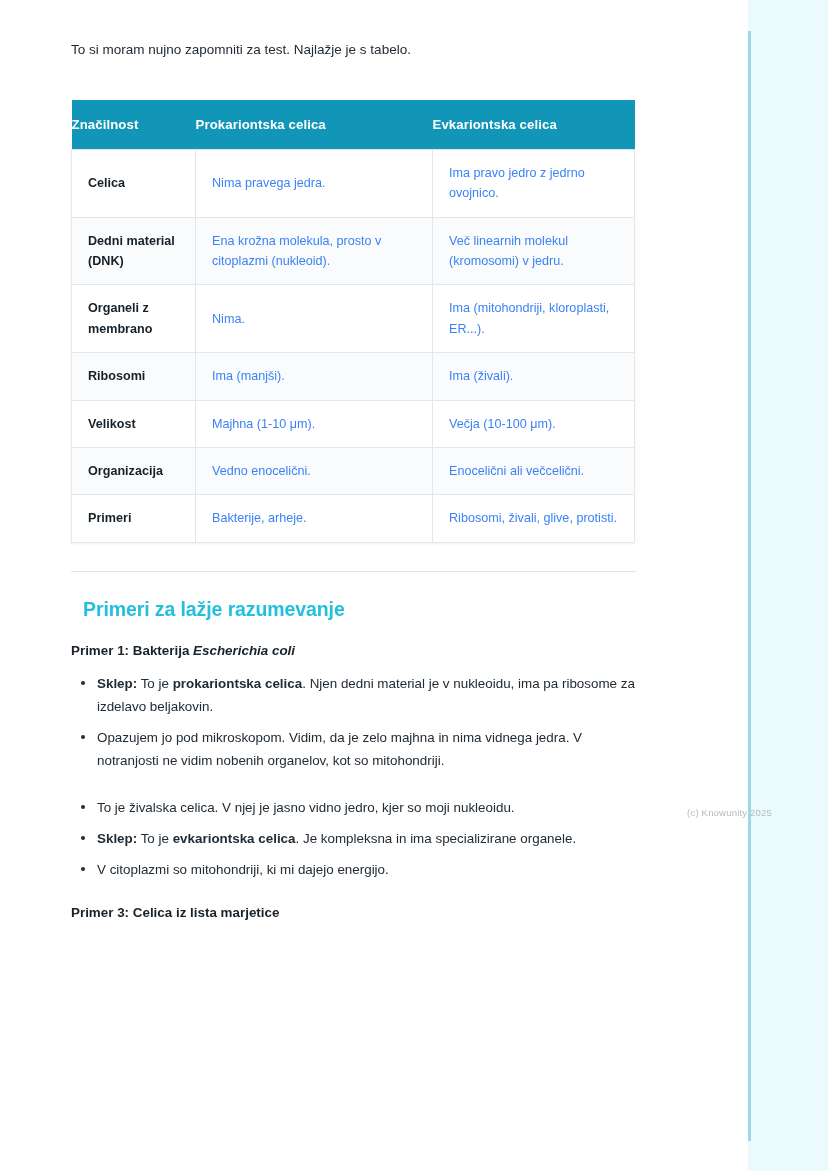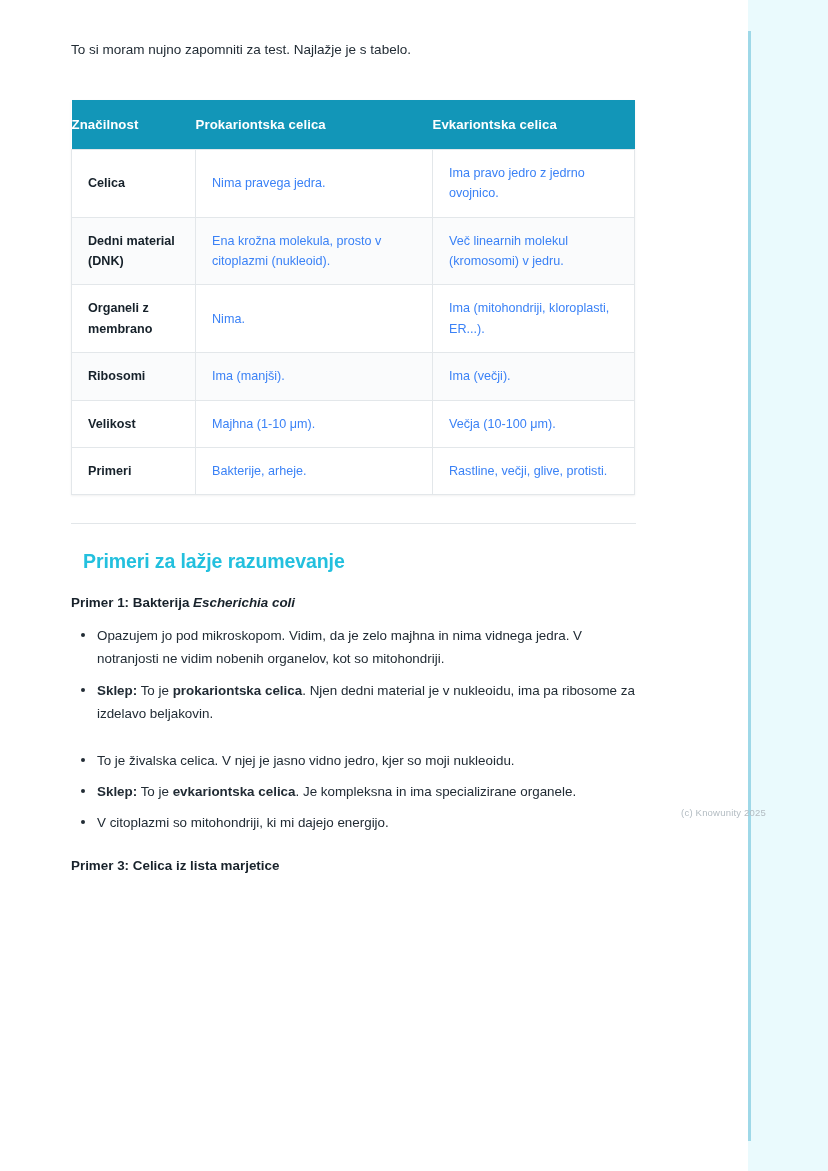--- a/index.html
+++ b/index.html
@@ -139,21 +139,21 @@
     height: 4px;
     border-radius: 50%;
     background: #222c35;
   }
   ul.bullets li b { font-weight: bold; }
 
   .block { margin-bottom: 4px; }
 
   .footer-credit {
     position: absolute;
-    right: 62px;
+    right: 56px;
     bottom: 54px;
     font-size: 9.5px;
     color: #b3bcc2;
     letter-spacing: 0.2px;
   }
 </style>
 </head>
 <body>
 
 <div class="page">
@@ -185,45 +185,50 @@
             <td>Več linearnih molekul (kromosomi) v jedru.</td>
           </tr>
           <tr>
             <td class="feat">Organeli z membrano</td>
             <td>Nima.</td>
             <td>Ima (mitohondriji, kloroplasti, ER...).</td>
           </tr>
           <tr class="alt">
             <td class="feat">Ribosomi</td>
             <td>Ima (manjši).</td>
-            <td>Ima (večji).</td>
+            <td>Ima (živali).</td>
           </tr>
           <tr>
             <td class="feat">Velikost</td>
             <td>Majhna (1-10 μm).</td>
             <td>Večja (10-100 μm).</td>
           </tr>
+          <tr class="alt">
+            <td class="feat">Organizacija</td>
+            <td>Vedno enocelični.</td>
+            <td>Enocelični ali večcelični.</td>
+          </tr>
           <tr>
             <td class="feat">Primeri</td>
             <td>Bakterije, arheje.</td>
-            <td>Rastline, večji, glive, protisti.</td>
+            <td>Ribosomi, živali, glive, protisti.</td>
           </tr>
         </tbody>
     </table>
 
     <hr class="hr">
 
     <h2 class="section">Primeri za lažje razumevanje</h2>
 
     <div id="examples">
         <div class="block">
           <h3 class="ex">Primer 1: Bakterija <span class="ital">Escherichia coli</span></h3>
           <ul class="bullets">
+            <li><b>Sklep:</b> To je <b>prokariontska celica</b>. Njen dedni material je v nukleoidu, ima pa ribosome za izdelavo beljakovin.</li>
             <li>Opazujem jo pod mikroskopom. Vidim, da je zelo majhna in nima vidnega jedra. V notranjosti ne vidim nobenih organelov, kot so mitohondriji.</li>
-            <li><b>Sklep:</b> To je <b>prokariontska celica</b>. Njen dedni material je v nukleoidu, ima pa ribosome za izdelavo beljakovin.</li>
           </ul>
         </div>
         <div class="block">
           <ul class="bullets">
             <li>To je živalska celica. V njej je jasno vidno jedro, kjer so moji nukleoidu.</li>
             <li><b>Sklep:</b> To je <b>evkariontska celica</b>. Je kompleksna in ima specializirane organele.</li>
             <li>V citoplazmi so mitohondriji, ki mi dajejo energijo.</li>
           </ul>
         </div>
         <div class="block">

